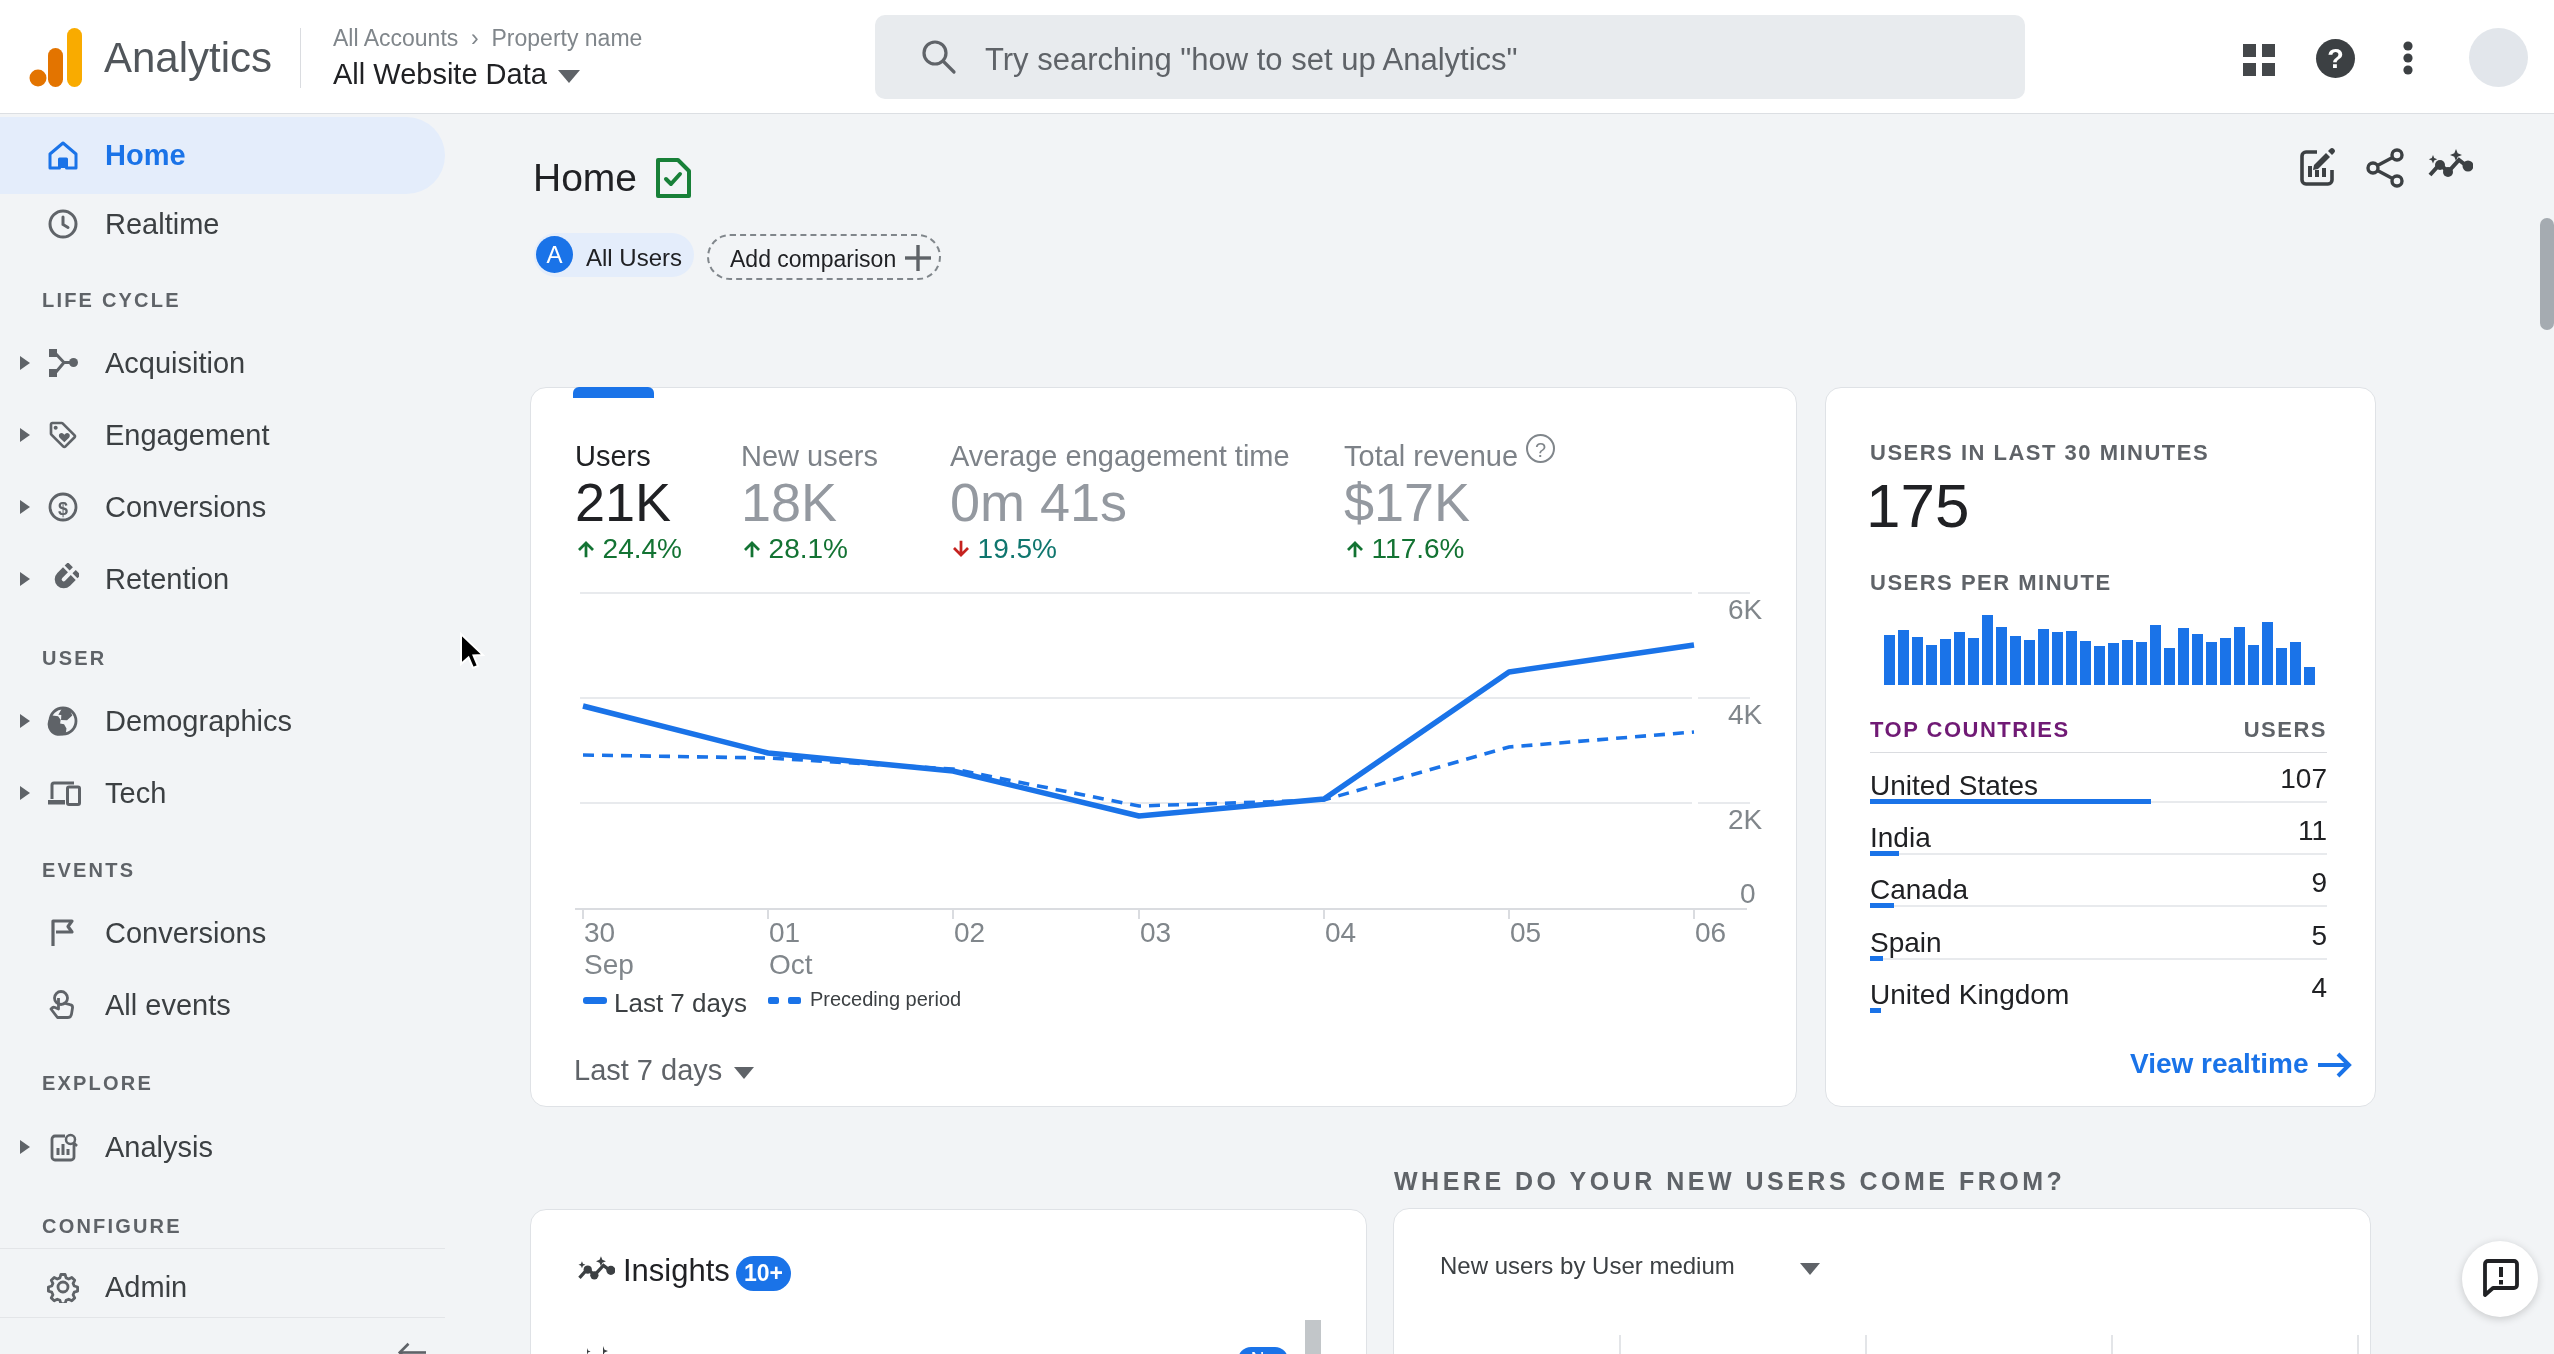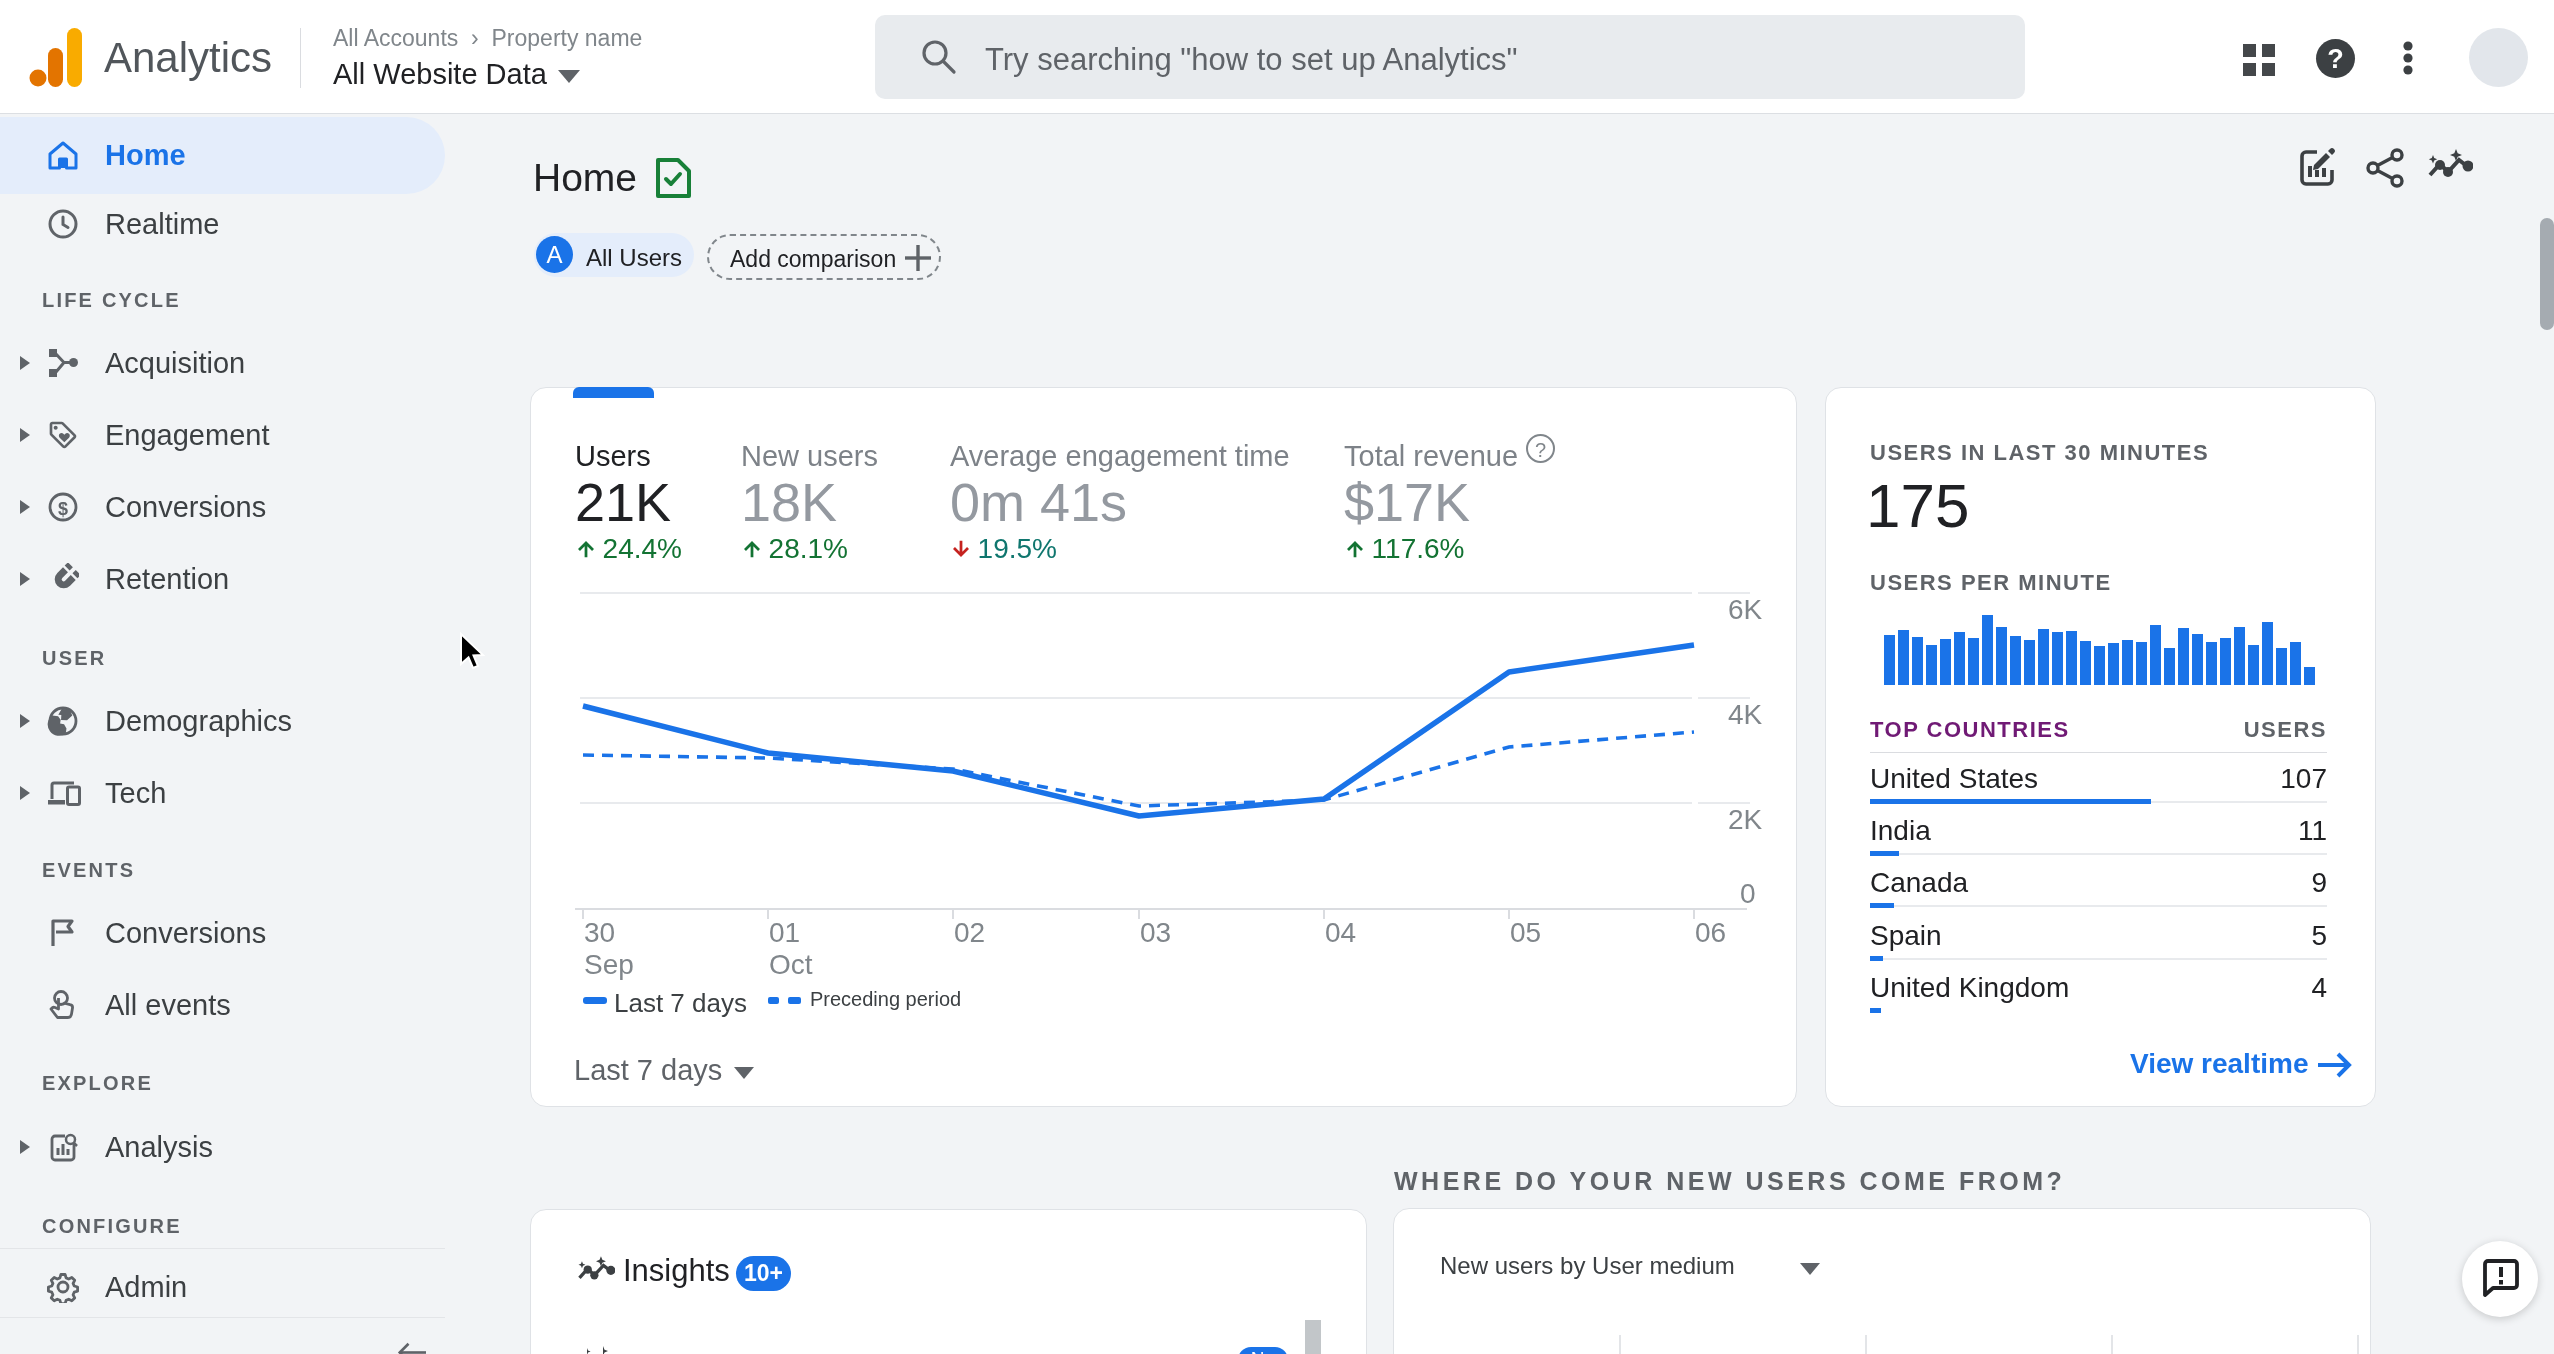--- a/index.html
+++ b/index.html
@@ -332,21 +332,21 @@
     <rect x="378" y="10" width="11" height="63"></rect>
     <rect x="392" y="36" width="11" height="37"></rect>
     <rect x="406" y="30" width="11" height="43"></rect>
     <rect x="420" y="55" width="11" height="18"></rect>
   </g>
 </svg>
 <div class="abs" style="left:1870px;top:717px;font-size:22px;font-weight:bold;letter-spacing:1.5px;color:#701a75;">TOP COUNTRIES</div>
 <div class="abs" style="left:2227px;top:717px;width:100px;text-align:right;font-size:22px;font-weight:bold;letter-spacing:1.5px;color:#5f6368;">USERS</div>
 <div class="abs" style="left:1870px;top:752px;width:457px;height:1px;background:#dadce0;"></div>
 <style>
-  .cname { position:absolute; left:1870px; font-size:28px; color:#202124; }
+  .cname { position:absolute; left:1870px; font-size:28px; color:#202124;margin-top:7px; }
   .cval  { position:absolute; left:2227px; width:100px; text-align:right; font-size:28px; color:#202124; }
   .ctrack{ position:absolute; left:1870px; width:457px; height:2px; background:#e8eaed; }
   .cbar  { position:absolute; left:1870px; height:5px; background:#1a73e8; }
 </style>
 <div class="cname" style="top:763px;">United States</div>
 <div class="cval" style="top:763px;">107</div>
 <div class="ctrack" style="top:801px;"></div>
 <div class="cbar" style="top:799px;width:281px;"></div>
 <div class="cname" style="top:815px;">India</div>
 <div class="cval" style="top:815px;">11</div>

